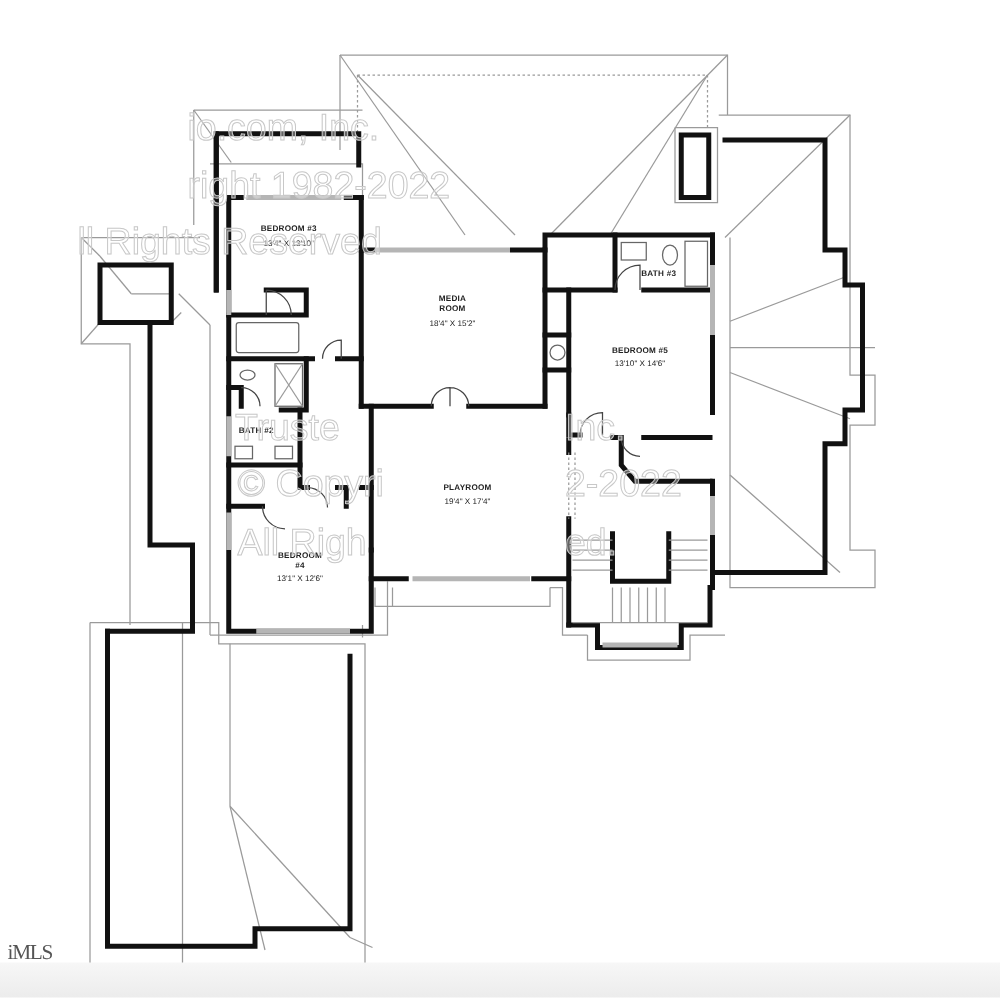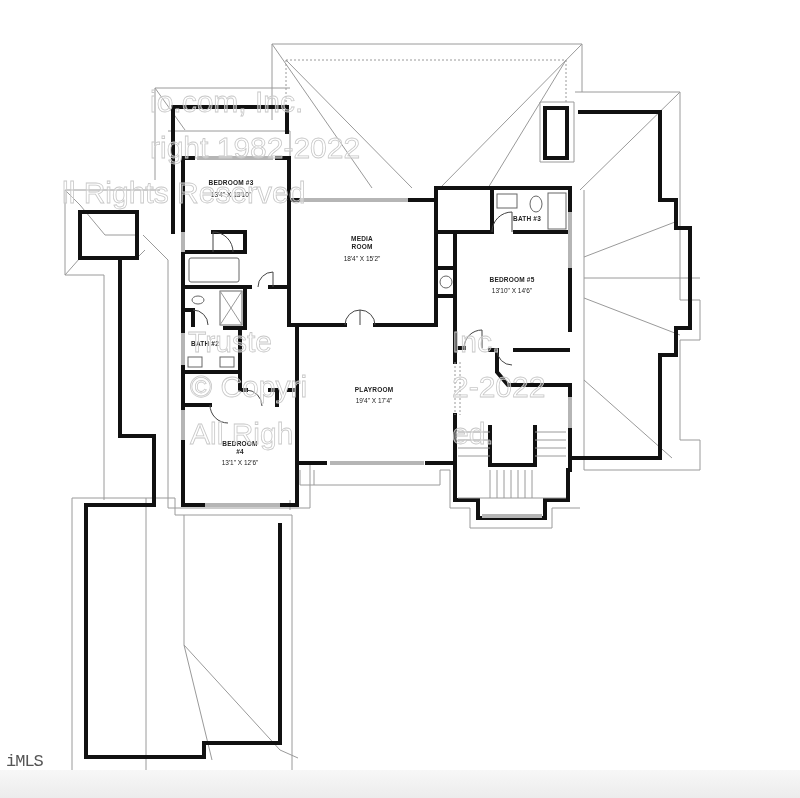--- a/index.html
+++ b/index.html
@@ -8,21 +8,21 @@
   .wall { stroke: #111111; stroke-width: 4; fill: none; stroke-linecap: square; stroke-linejoin: miter; }
   .thin { stroke: #9a9a9a; stroke-width: 1; fill: none; }
   .dot { stroke: #9a9a9a; stroke-width: 1; fill: none; stroke-dasharray: 2 2; }
   .win { stroke: #b5b5b5; stroke-width: 4; fill: none; }
   .door { stroke: #444; stroke-width: 1; fill: none; }
   .fixture { stroke: #666; stroke-width: 1; fill: #fff; }
   .room-name { font-family: "Liberation Sans", sans-serif; font-size: 6.5px; font-weight: bold; fill: #222; text-anchor: middle; letter-spacing: 0.2px; }
   .room-dim { font-family: "Liberation Sans", sans-serif; font-size: 6.5px; fill: #222; text-anchor: middle; }
   .wm { font-family: "Liberation Sans", sans-serif; font-size: 30px; fill: #ffffff; fill-opacity: 0.35; stroke: #c8c8c8; stroke-width: 0.8; }
   .bottom-bar { position: absolute; left: 0; top: 770px; width: 800px; height: 28px; background: linear-gradient(#f7f7f7, #ececec); }
-  .logo { position: absolute; left: 6px; top: 752px; font-family: Liberation Mono, monospace; font-size: 17px; color: #555; letter-spacing: -1px; }
+  .logo { position: absolute; left: 6px; top: 752px; font-family: Liberation Serif, serif; font-size: 17px; color: #555; letter-spacing: -1px; }
 </style>
 </head>
 <body>
 
 <svg id="plan" viewBox="0 0 800 798" xmlns="http://www.w3.org/2000/svg">
 
   <g>
 
     <polyline class="thin" points="272,44 582,44 582,92"></polyline>
     <line class="thin" x1="272" y1="44" x2="272" y2="120"></line>

